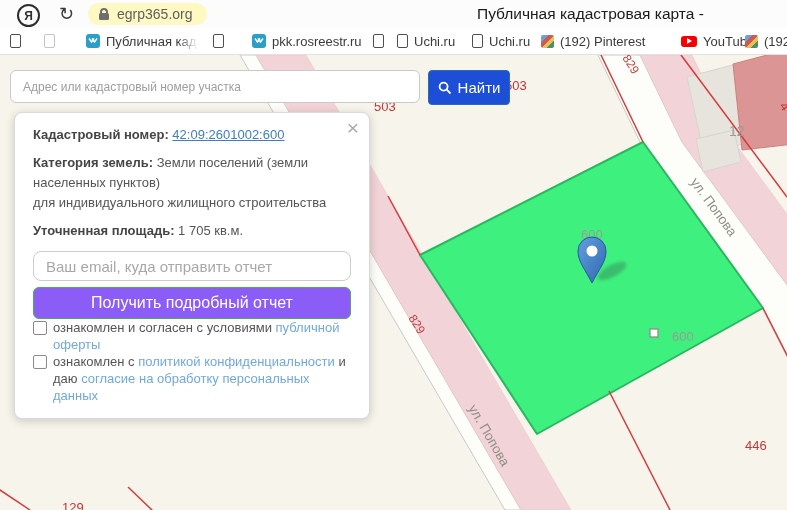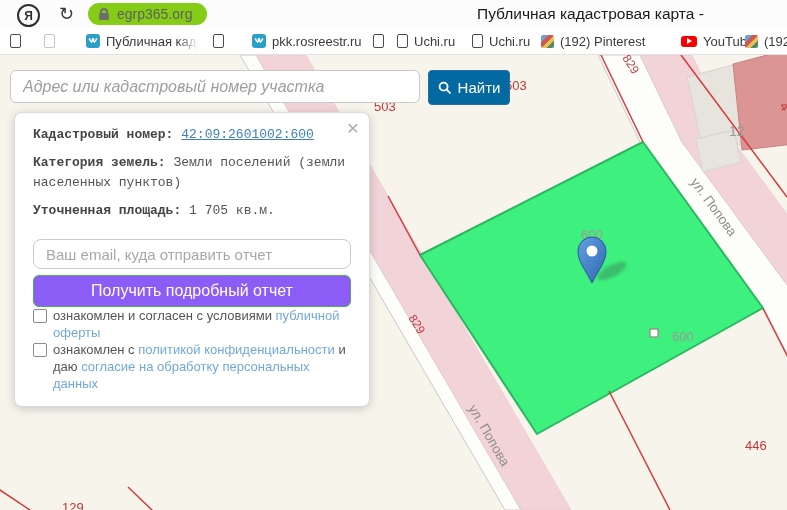--- a/index.html
+++ b/index.html
@@ -3,55 +3,55 @@
 <meta charset="utf-8">
 <style>
   html,body{margin:0;padding:0;background:#ddd;}
   .screen{position:relative;width:787px;height:510px;overflow:hidden;background:#f7f4ec;
           font-family:"Liberation Sans", sans-serif;}
   
   .tabbar{position:absolute;left:0;top:0;width:787px;height:28px;background:#fcfcfc;z-index:30;}
   .ybadge{position:absolute;left:17px;top:4px;width:19px;height:19px;border:2px solid #2e2e2e;border-radius:50%;
           display:flex;align-items:center;justify-content:center;font-size:12px;font-weight:bold;color:#2e2e2e;}
   .reload{position:absolute;left:59px;top:3px;font-size:18px;color:#3a3a3a;}
-  .urlpill{position:absolute;left:88px;top:3px;height:22px;padding:0 14px 0 11px;background:#84cc16;border-radius:12px;
+  .urlpill{position:absolute;left:88px;top:3px;height:22px;padding:0 14px 0 11px;background:#fef9c3;border-radius:12px;
            display:flex;align-items:center;gap:8px;}
   .lock{width:10px;height:7px;background:#6e6e6e;border-radius:1.5px;position:relative;margin-top:4px;}
   .lock::before{content:"";position:absolute;left:1px;top:-5px;width:8px;height:7px;border:2px solid #6e6e6e;
                 border-bottom:none;border-radius:4px 4px 0 0;box-sizing:border-box;}
   .urltext{font-size:14px;color:#5f5f5f;}
   .wintitle{position:absolute;left:477px;top:5px;width:320px;font-size:15.5px;color:#1b1b1b;white-space:nowrap;overflow:hidden;}
   .bookbar{position:absolute;left:0;top:28px;width:787px;height:26px;background:#ffffff;border-bottom:1px solid #e2e2e2;z-index:30;}
   .bm{position:absolute;top:0;height:26px;display:flex;align-items:center;gap:6px;}
   .bm .label{font-size:13px;color:#3a3a3a;white-space:nowrap;}
   .label.fade{max-width:92px;overflow:hidden;
         -webkit-mask-image:linear-gradient(90deg,#000 78%,transparent);mask-image:linear-gradient(90deg,#000 78%,transparent);}
   .doc{width:9px;height:12px;border:1.5px solid #4e4e4e;border-radius:2px;background:#fff;}
   .doc.light{border-color:#c4c4c4;}
   .yt{width:16px;height:11px;background:#f60000;border-radius:3px;position:relative;}
   .yt::after{content:"";position:absolute;left:6px;top:2.5px;border-left:5px solid #fff;border-top:3px solid transparent;border-bottom:3px solid transparent;}
   .mosaic{width:13px;height:13px;border-radius:2px;
           background:linear-gradient(135deg,#6f9fd8 0 28%,#cf5850 28% 52%,#e8c05a 52% 72%,#4e8e63 72%);}
   
   .searchwrap{position:absolute;left:10px;top:70px;z-index:20;display:flex;}
-  .searchinput{width:384px;height:31px;border:1px solid #c9c9c9;border-radius:6px;padding:0 12px;font-size:16px;
-               color:#333;outline:none;font-family:"Liberation Sans",sans-serif;font-style:italic;}
+  .searchinput{width:384px;height:31px;border:1px solid #c9c9c9;border-radius:6px;padding:0 12px;font-size:12px;
+               color:#333;outline:none;font-family:"Liberation Sans",sans-serif;}
   .searchinput::placeholder{color:#9e9e9e;}
-  .findbtn{margin-left:8px;width:80px;height:33px;background:#0369a1;border:1px solid #2a6ea9;border-radius:4px;color:#fff;
+  .findbtn{margin-left:8px;width:80px;height:33px;background:#1d4ed8;border:1px solid #2a6ea9;border-radius:4px;color:#fff;
            font-size:15px;display:flex;align-items:center;justify-content:center;gap:6px;cursor:pointer;font-family:"Liberation Sans",sans-serif;}
   .panel{position:absolute;left:14px;top:112px;width:356px;z-index:20;background:#fff;border:1px solid #dadada;
          border-radius:8px;box-shadow:0 2px 10px rgba(0,0,0,.18);padding:12px 18px 14px 18px;box-sizing:border-box;
          font-size:13px;line-height:20px;color:#555;}
   .panel b{color:#454545;}
   .close{position:absolute;right:10px;top:4px;font-size:21px;color:#a9a9a9;cursor:pointer;line-height:21px;}
   .bluelink{color:#3e7fc1;text-decoration:underline;cursor:pointer;}
   .softlink{color:#71a9d8;cursor:pointer;}
-  .row{margin-bottom:8px;font-family:Liberation Mono, monospace;}
+  .row{margin-bottom:8px;}
   .emailinput{width:100%;height:30px;box-sizing:border-box;border:1px solid #ccc;border-radius:8px;padding:0 12px;
-              font-size:15px;margin-top:10px;outline:none;font-family:"Liberation Sans",sans-serif;}
+              font-size:15px;margin-top:2px;outline:none;font-family:"Liberation Sans",sans-serif;}
   .emailinput::placeholder{color:#a8a8a8;}
   .greenbtn{width:100%;height:32px;margin-top:6px;background:#8b5cf6;border:1px solid #4cae4c;border-radius:6px;
             color:#fff;font-size:16px;cursor:pointer;font-family:"Liberation Sans",sans-serif;}
   .cbrow{display:flex;gap:6px;align-items:flex-start;font-size:13px;line-height:17px;color:#555;}
   .cb{flex:0 0 auto;width:12px;height:12px;margin-top:2px;border:1px solid #8a8a8a;border-radius:2px;background:#fff;cursor:pointer;}
   svg text{font-family:"Liberation Sans",sans-serif;}
 </style>
 </head>
 <body>
 
@@ -134,20 +134,21 @@
 
   <div class="panel">
     <span class="close">×</span>
     <div class="row">
       <b>Кадастровый номер:</b>
       <span class="bluelink">42:09:2601002:600</span>
     </div>
     <div class="row">
       <b>Категория земель:</b>
       <span>Земли поселений (земли населенных пунктов)</span>
+      <div>для индивидуального жилищного строительства</div>
     </div>
     <div class="row">
       <b>Уточненная площадь:</b>
       <span>1 705 кв.м.</span>
     </div>
     <input class="emailinput" type="text" placeholder="Ваш email, куда отправить отчет" style="">
     <button class="greenbtn">Получить подробный отчет</button>
     <div class="cbrow">
       <span class="cb"></span>
       <span>

